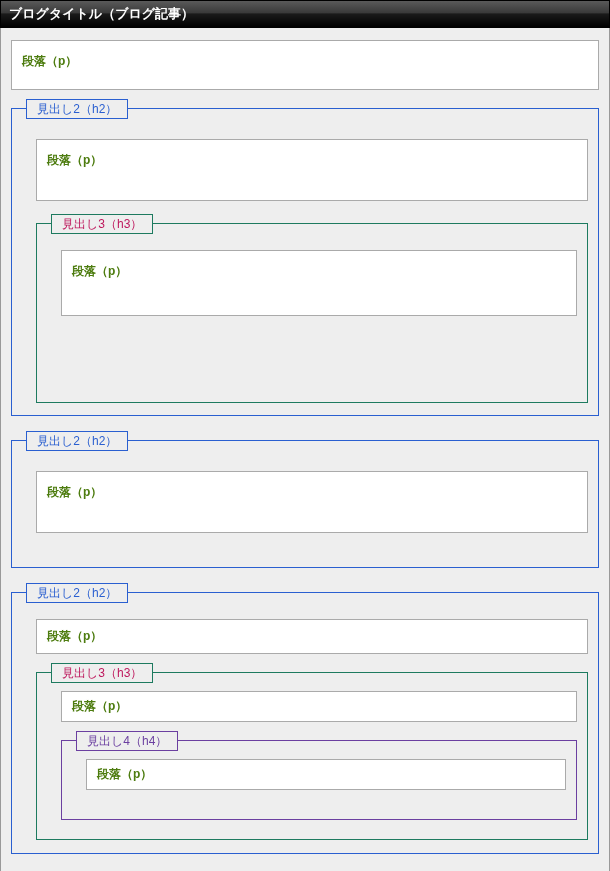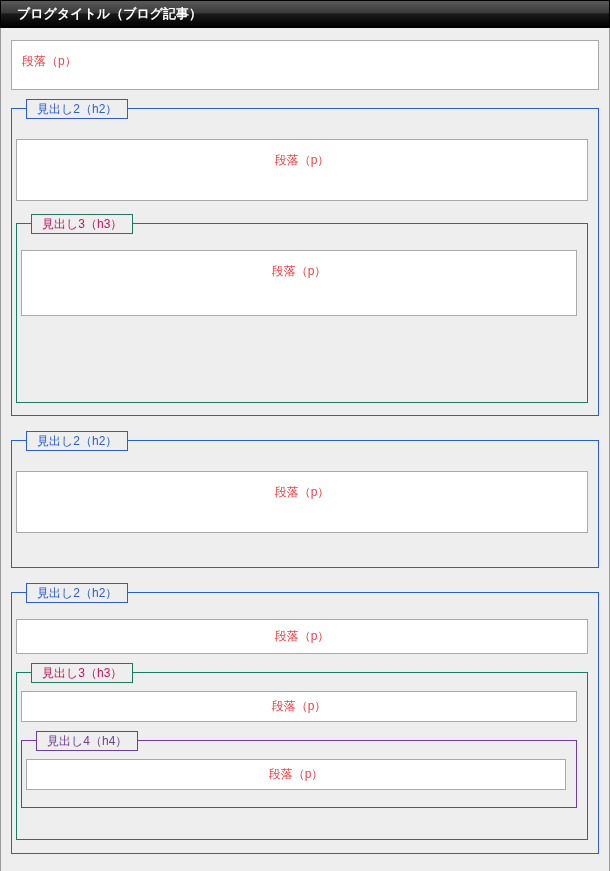--- a/index.html
+++ b/index.html
@@ -8,46 +8,46 @@
     width: 610px;
     height: 871px;
     font-family: "Hiragino Kaku Gothic Pro", "Meiryo", sans-serif;
     font-size: 12px;
     background: #fff;
   }
   .title-bar {
     background: linear-gradient(to bottom, #5a5a5a 0%, #3a3a3a 45%, #1a1a1a 50%, #000000 100%);
     color: #fff;
     font-weight: bold;
-    padding: 4px 16px;
+    padding: 4px 8px;
     font-size: 13px;
     border: 1px solid #000;
   }
   .page-body {
     border: 1px solid #999;
     border-top: none;
     background: #eeeeee;
     padding: 12px 10px;
     height: 849px;
   }
   .p-box {
     background: #fff;
     border: 1px solid #aaa;
     padding: 12px 10px;
-    color: #ef4444;
+    color: #4d7c0f;
     font-size: 12px;
+    font-weight: bold;
   }
   .group {
     position: relative;
     border-width: 1px;
     border-style: solid;
     margin-top: 18px;
-    padding: 26px 10px 10px 4px;
+    padding: 26px 10px 10px 24px;
     background: transparent;
-    text-align: center;
   }
   .group .legend {
     position: absolute;
     top: -10px;
     left: 14px;
     background: #eeeeee;
     padding: 2px 10px;
     font-size: 12px;
     border-width: 1px;
     border-style: solid;
@@ -67,21 +67,21 @@
   #g1 .h3-group { height: 180px; margin-top: 22px; }
   #g1 .h3-group .p-box { height: 66px; }
 
   #g2 { height: 128px; margin-top: 24px; }
   #g2 .p-box { height: 62px; margin-top: 4px; }
 
   #g3 { height: 262px; margin-top: 24px; }
   #g3 > .p-box.first { padding: 8px 10px; }
   #g3 .h3-group { height: 168px; margin-top: 18px; padding-top: 18px; }
   #g3 .h3-group > .p-box { padding: 6px 10px; }
-  #g3 .h4-group { height: 68px; margin-top: 18px; padding-top: 18px; }
+  #g3 .h4-group { height: 80px; margin-top: 18px; padding-top: 18px; }
   #g3 .h4-group .p-box { padding: 6px 10px; }
 </style>
 </head>
 <body>
 
 <div class="title-bar">
   <span>ブログタイトル（ブログ記事）</span>
 </div>
 
 <div class="page-body">

